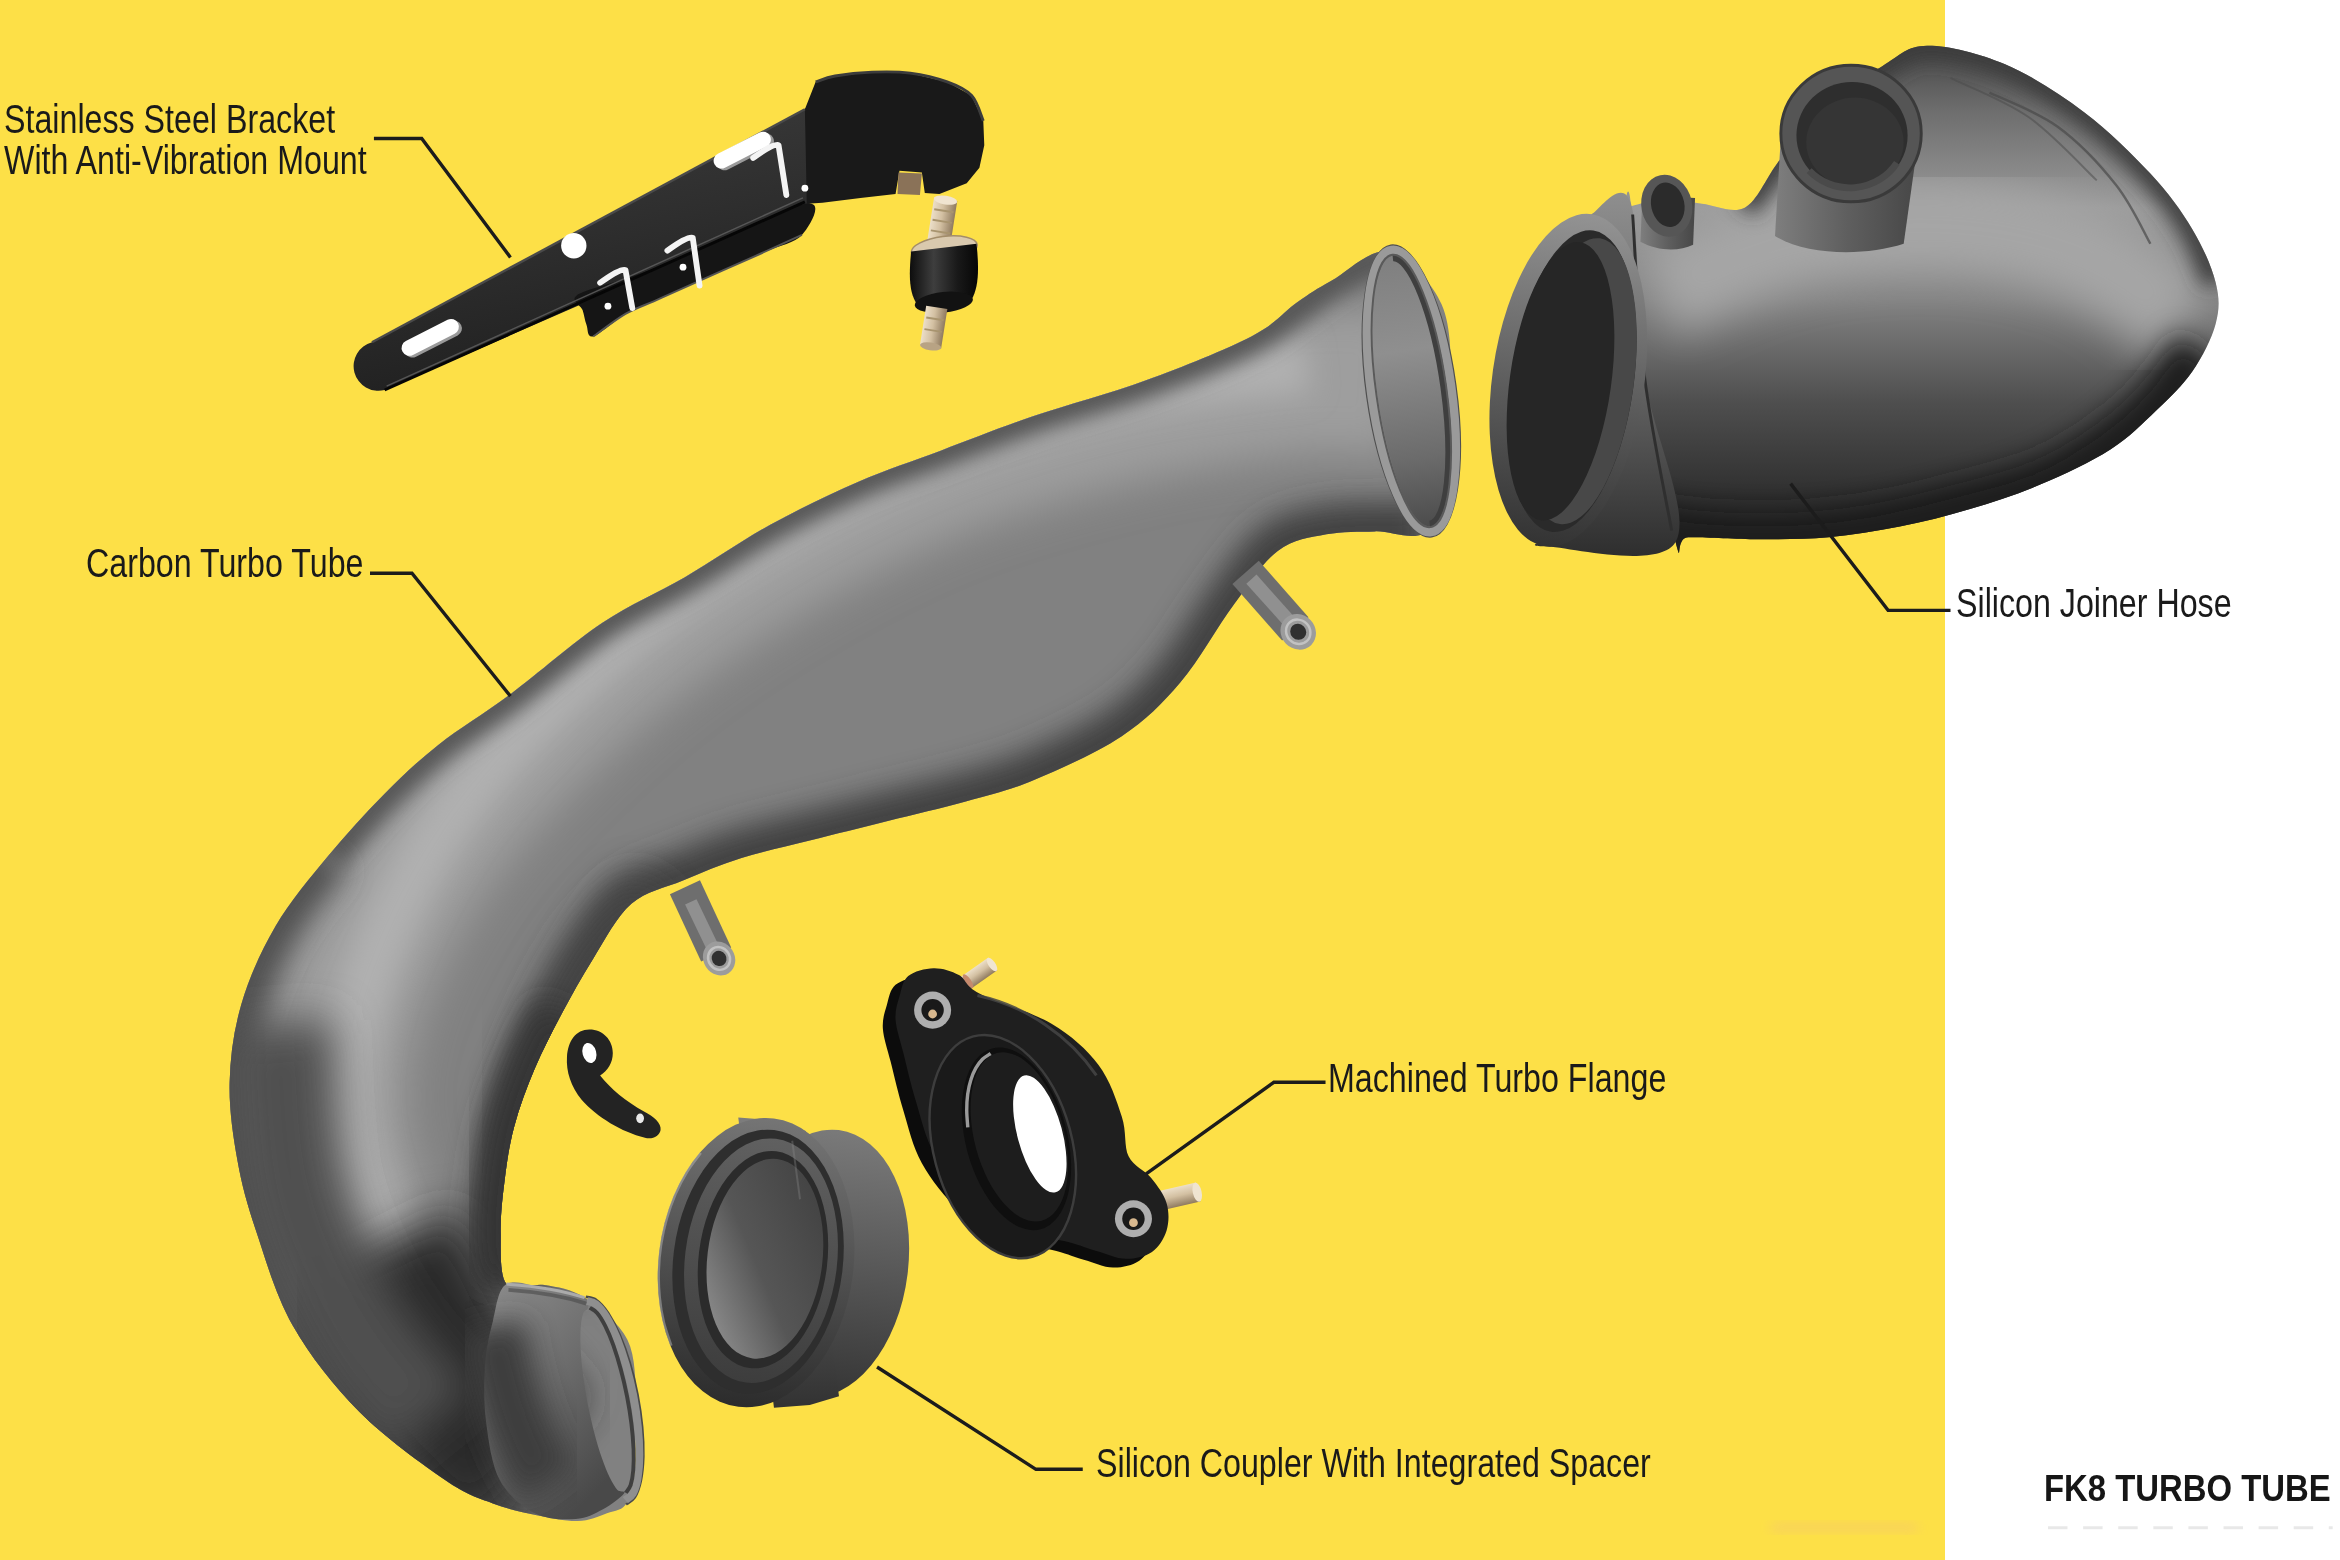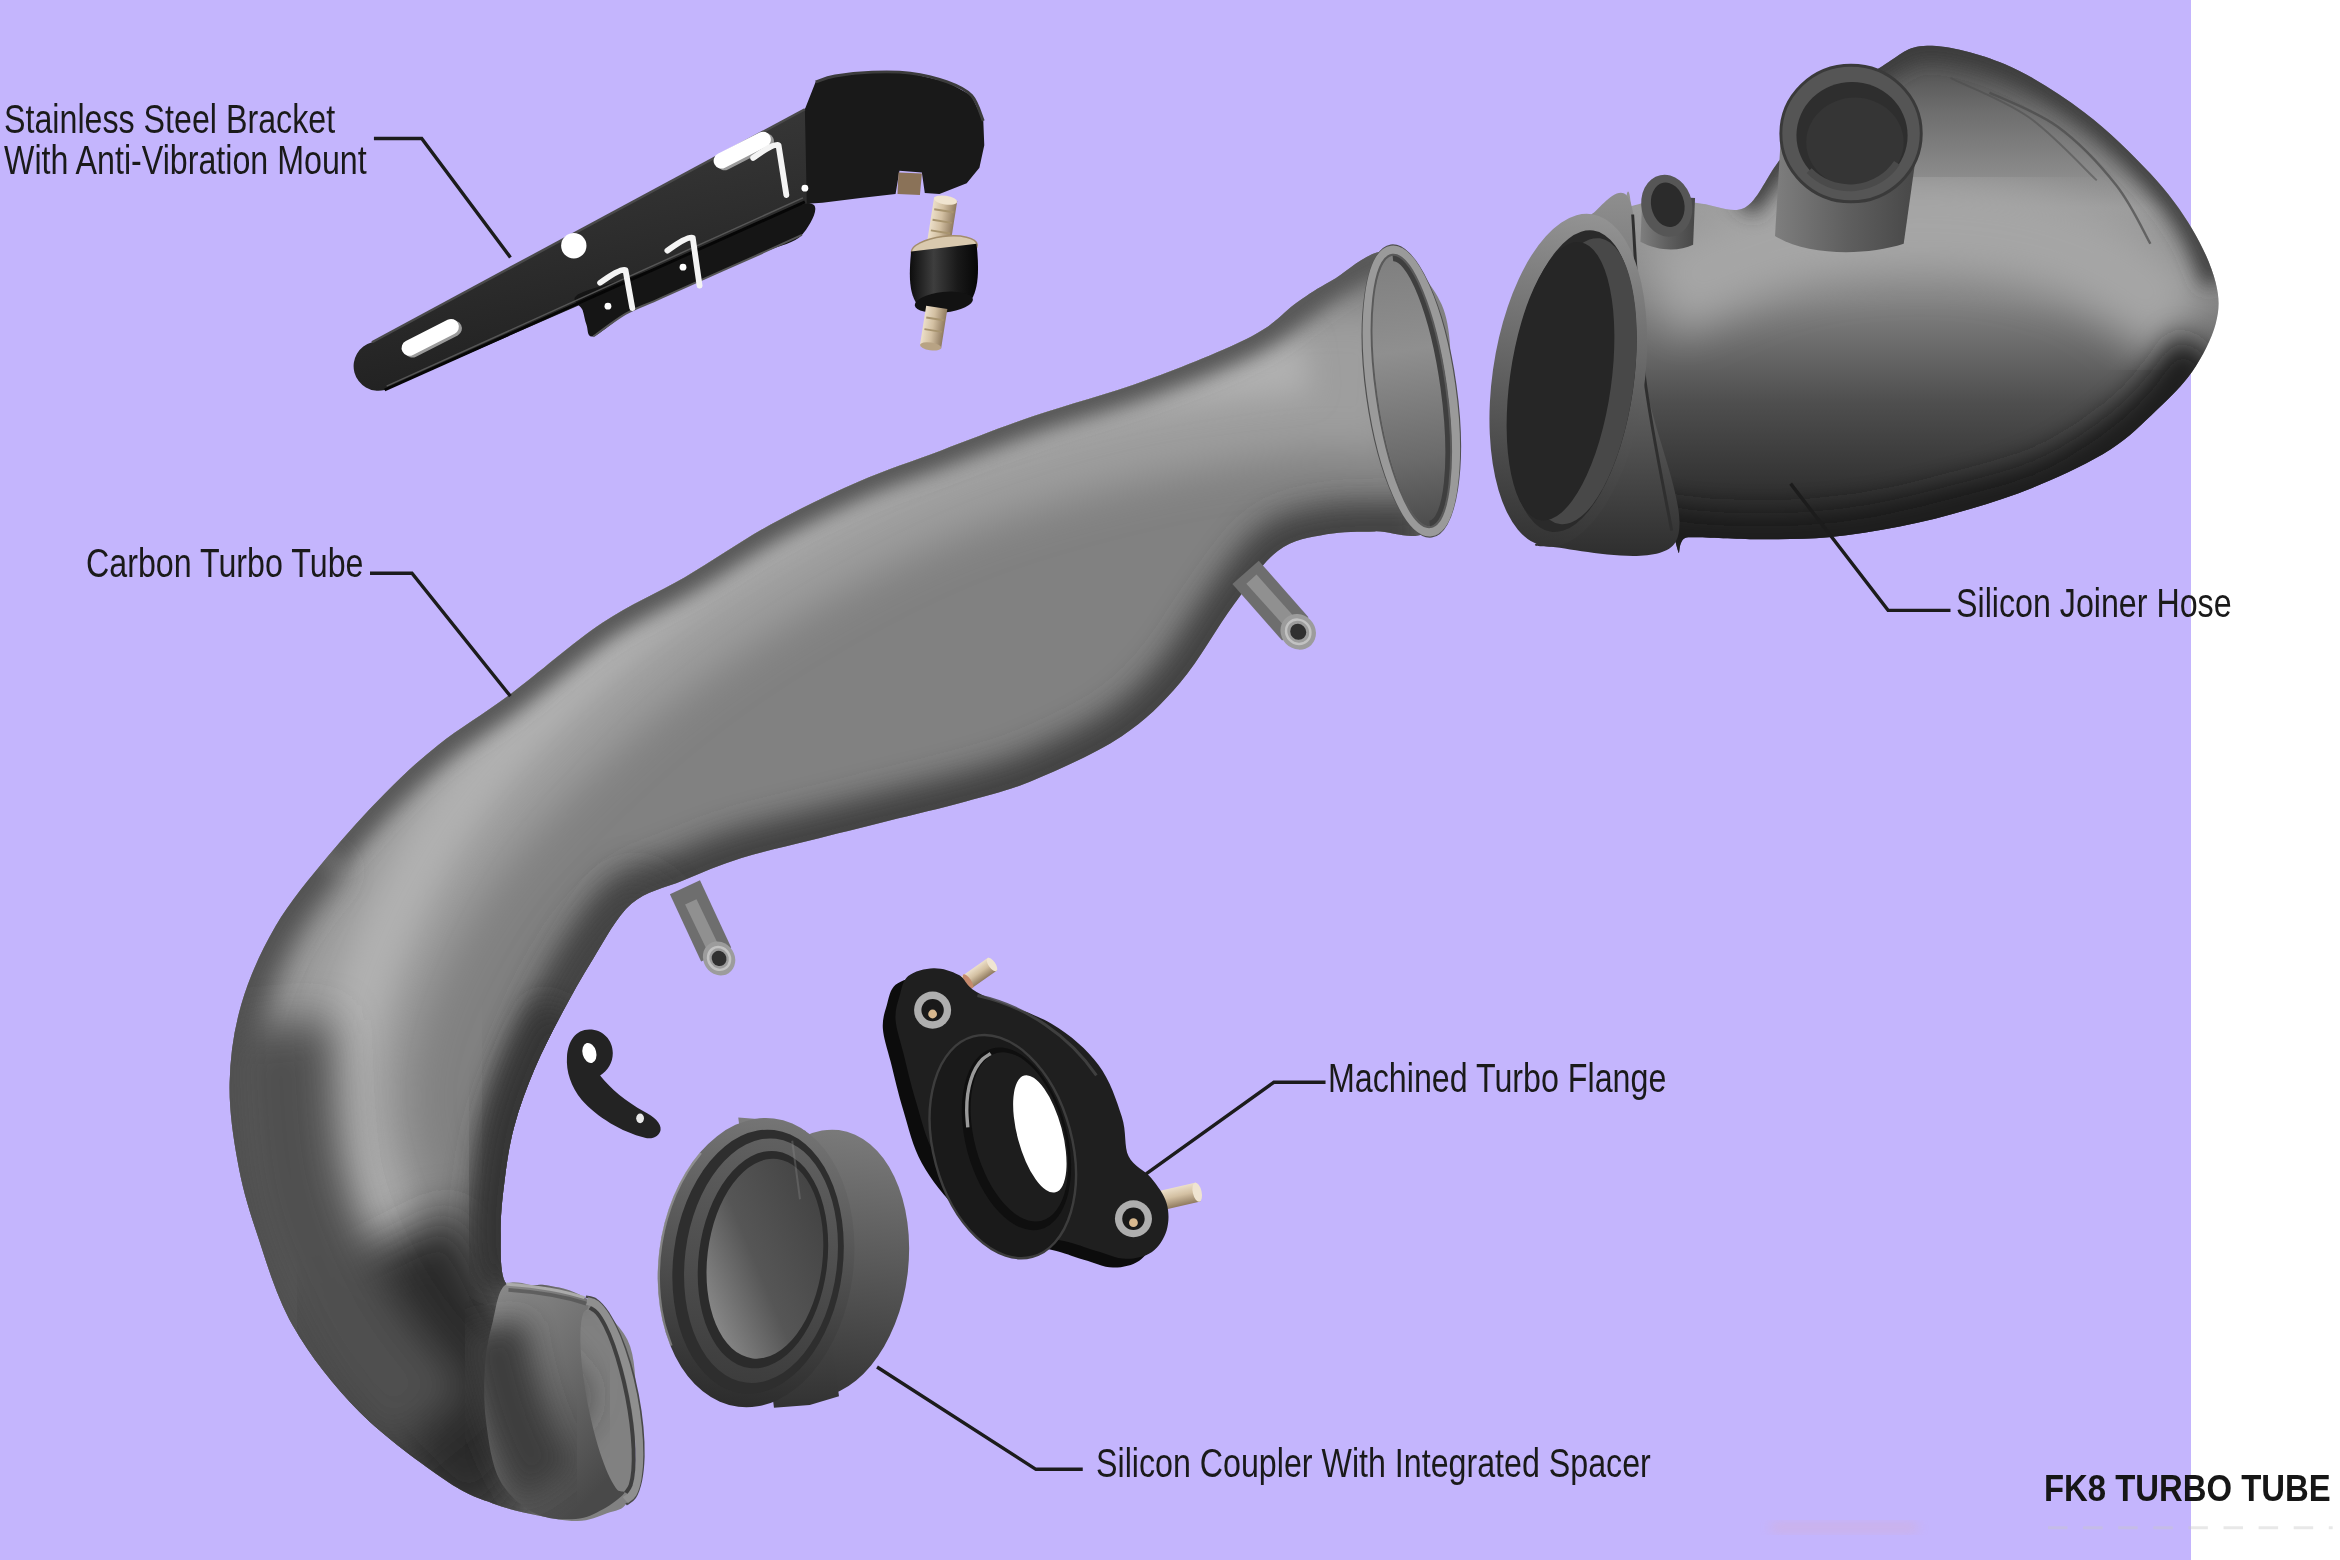--- a/index.html
+++ b/index.html
@@ -1,18 +1,18 @@
 <!DOCTYPE html>
 <html><head>
 <meta charset="utf-8">
 <style>
   html, body { margin: 0; padding: 0; }
   body { width: 2341px; height: 1560px; background: #ffffff; overflow: hidden;
          font-family: "Liberation Sans", sans-serif; }
-  .canvas { position: relative; width: 2191px; height: 1560px; background: #c4b5fd; }
+  .canvas { position: relative; width: 1945px; height: 1560px; background: #fde047; }
   .canvas > svg { position: absolute; left: 0; top: 0; }
   .label { position: absolute; color: #1a1a1a; font-size: 40px; line-height: 1;
            white-space: nowrap; transform: scaleX(0.805); transform-origin: left top; }
   .title { position: absolute; color: #161616; font-size: 36px; font-weight: bold;
            line-height: 1; white-space: nowrap; transform: scaleX(0.913);
            transform-origin: left top; }
   .lbl-bracket1 { left: 3.9px;    top: 99px;  }
   .lbl-bracket2 { left: 3.9px;    top: 140px;  }
   .lbl-tube     { left: 86px;   top: 543px;  }
   .lbl-hose     { left: 1956px; top: 583px;  }

